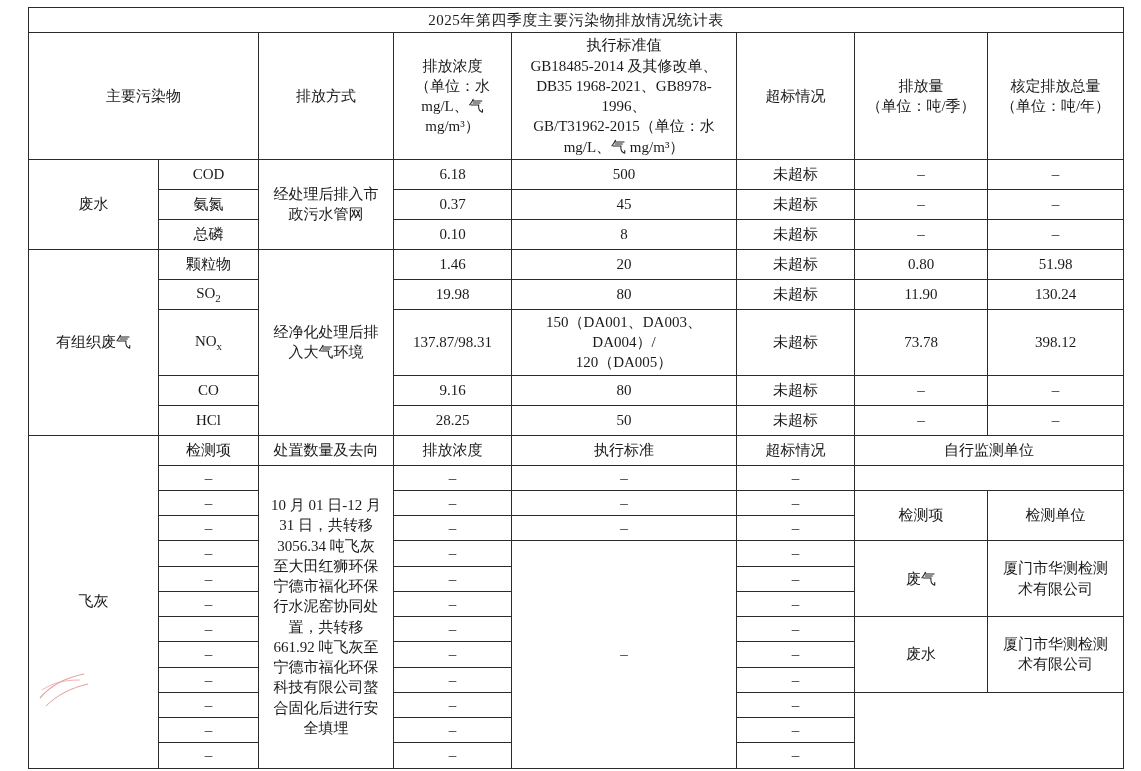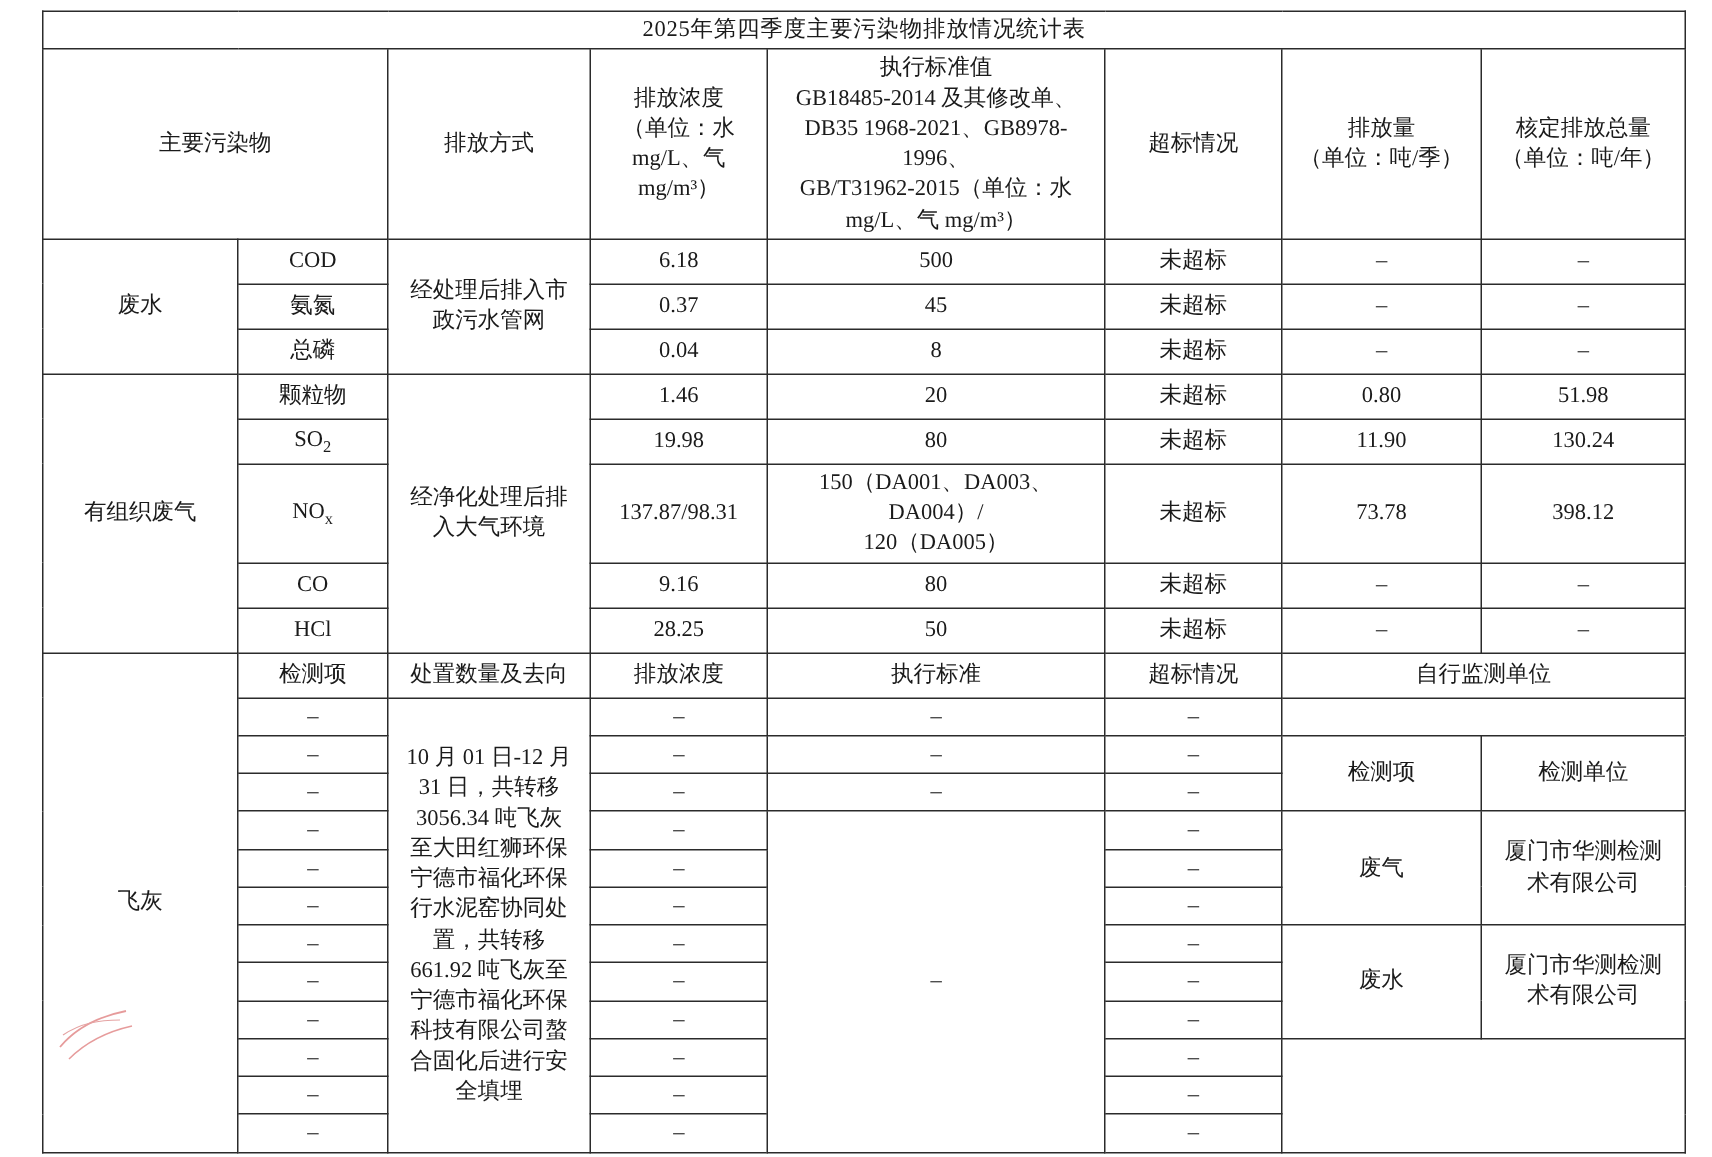--- a/index.html
+++ b/index.html
@@ -150,21 +150,21 @@
       <tr class="row-h">
         <td>氨氮</td>
         <td class="num">0.37</td>
         <td class="num">45</td>
         <td>未超标</td>
         <td class="dash">–</td>
         <td class="dash">–</td>
       </tr>
       <tr class="row-h">
         <td>总磷</td>
-        <td class="num">0.04</td>
+        <td class="num">0.10</td>
         <td class="num">8</td>
         <td>未超标</td>
         <td class="dash">–</td>
         <td class="dash">–</td>
       </tr>
 
       <tr class="row-h">
         <td class="cat-cell" rowspan="5">有组织废气</td>
         <td>颗粒物</td>
         <td rowspan="5">

